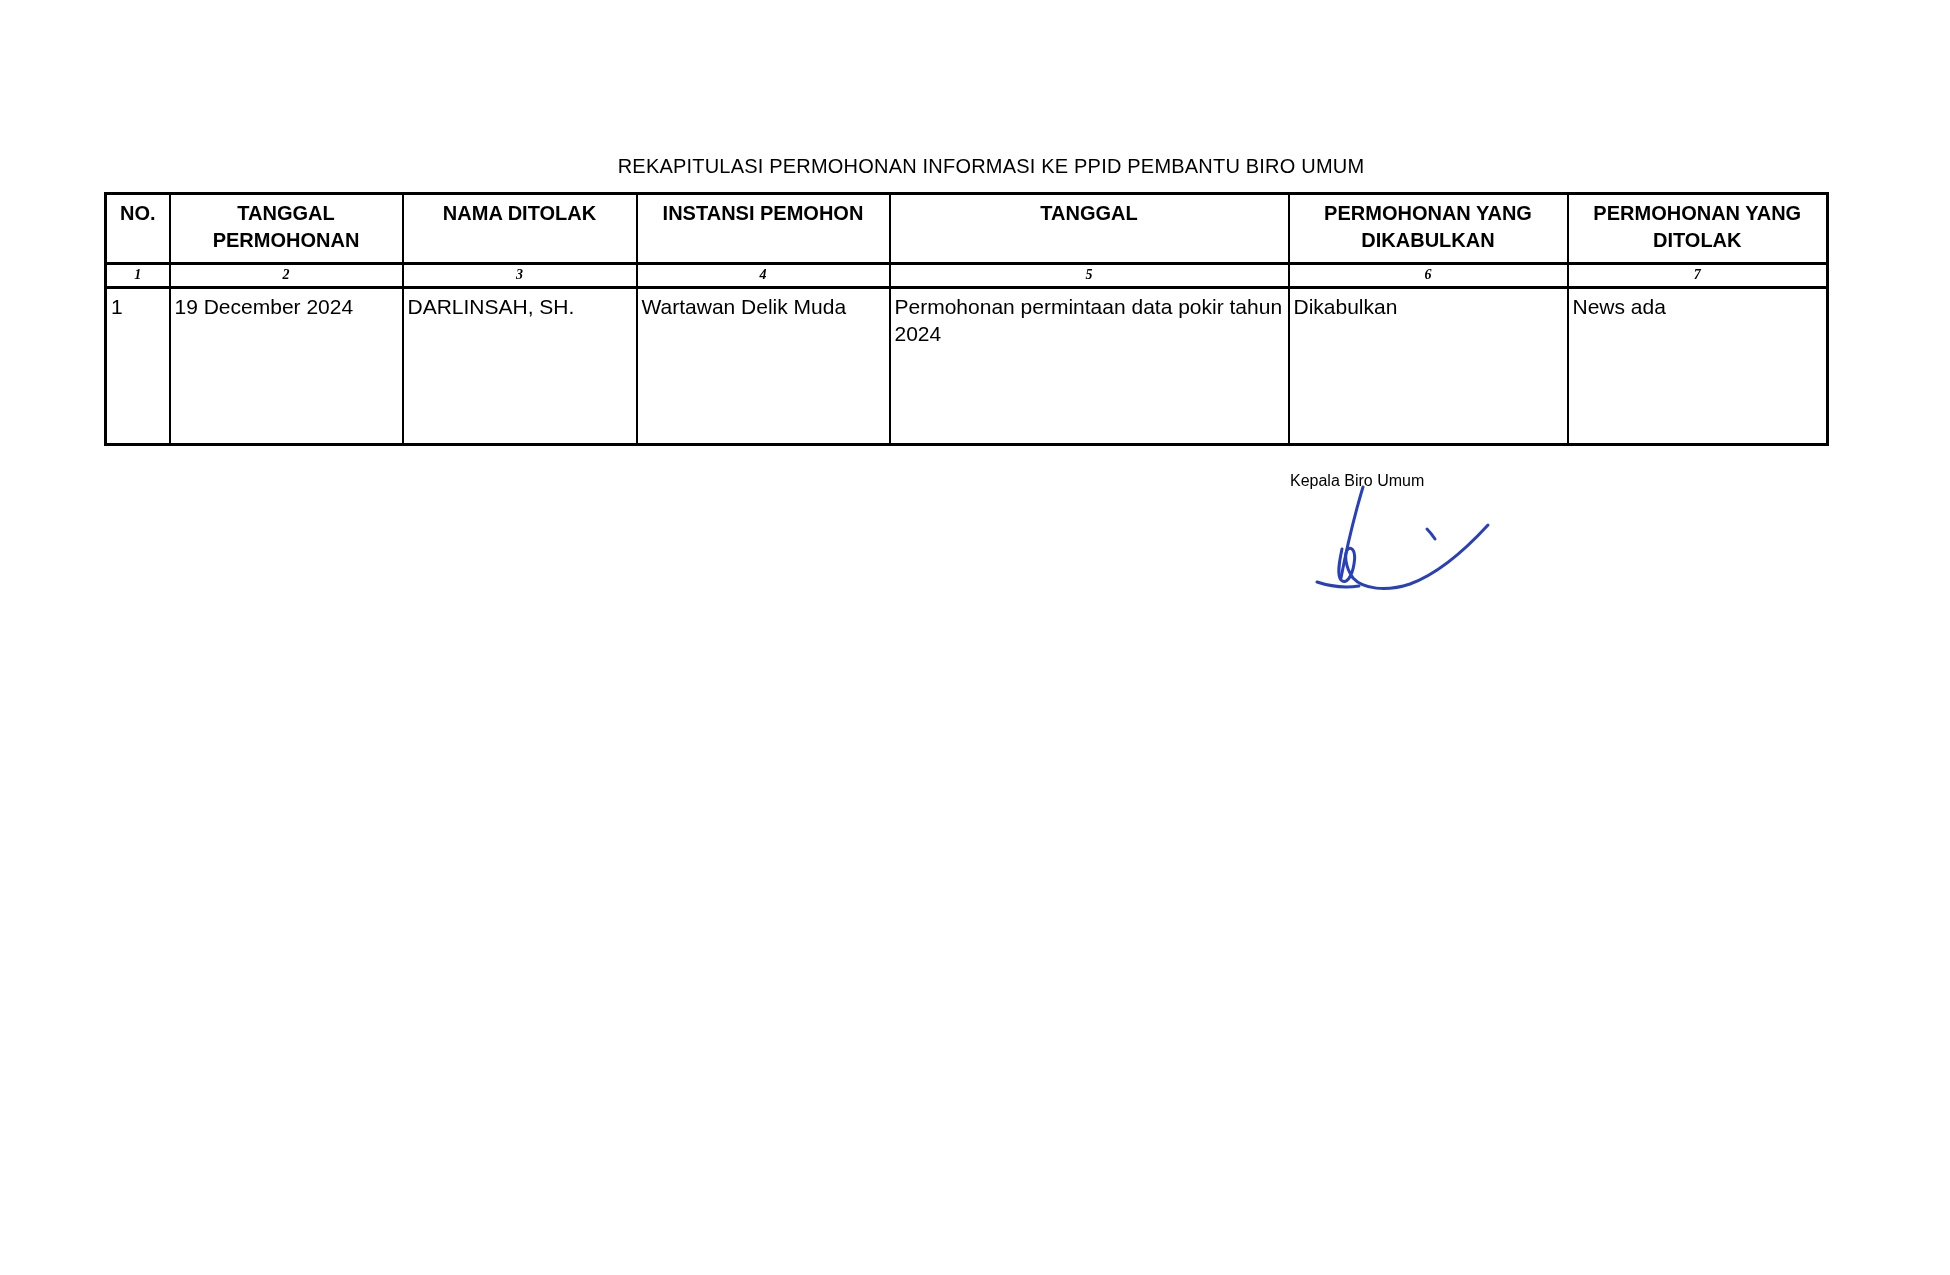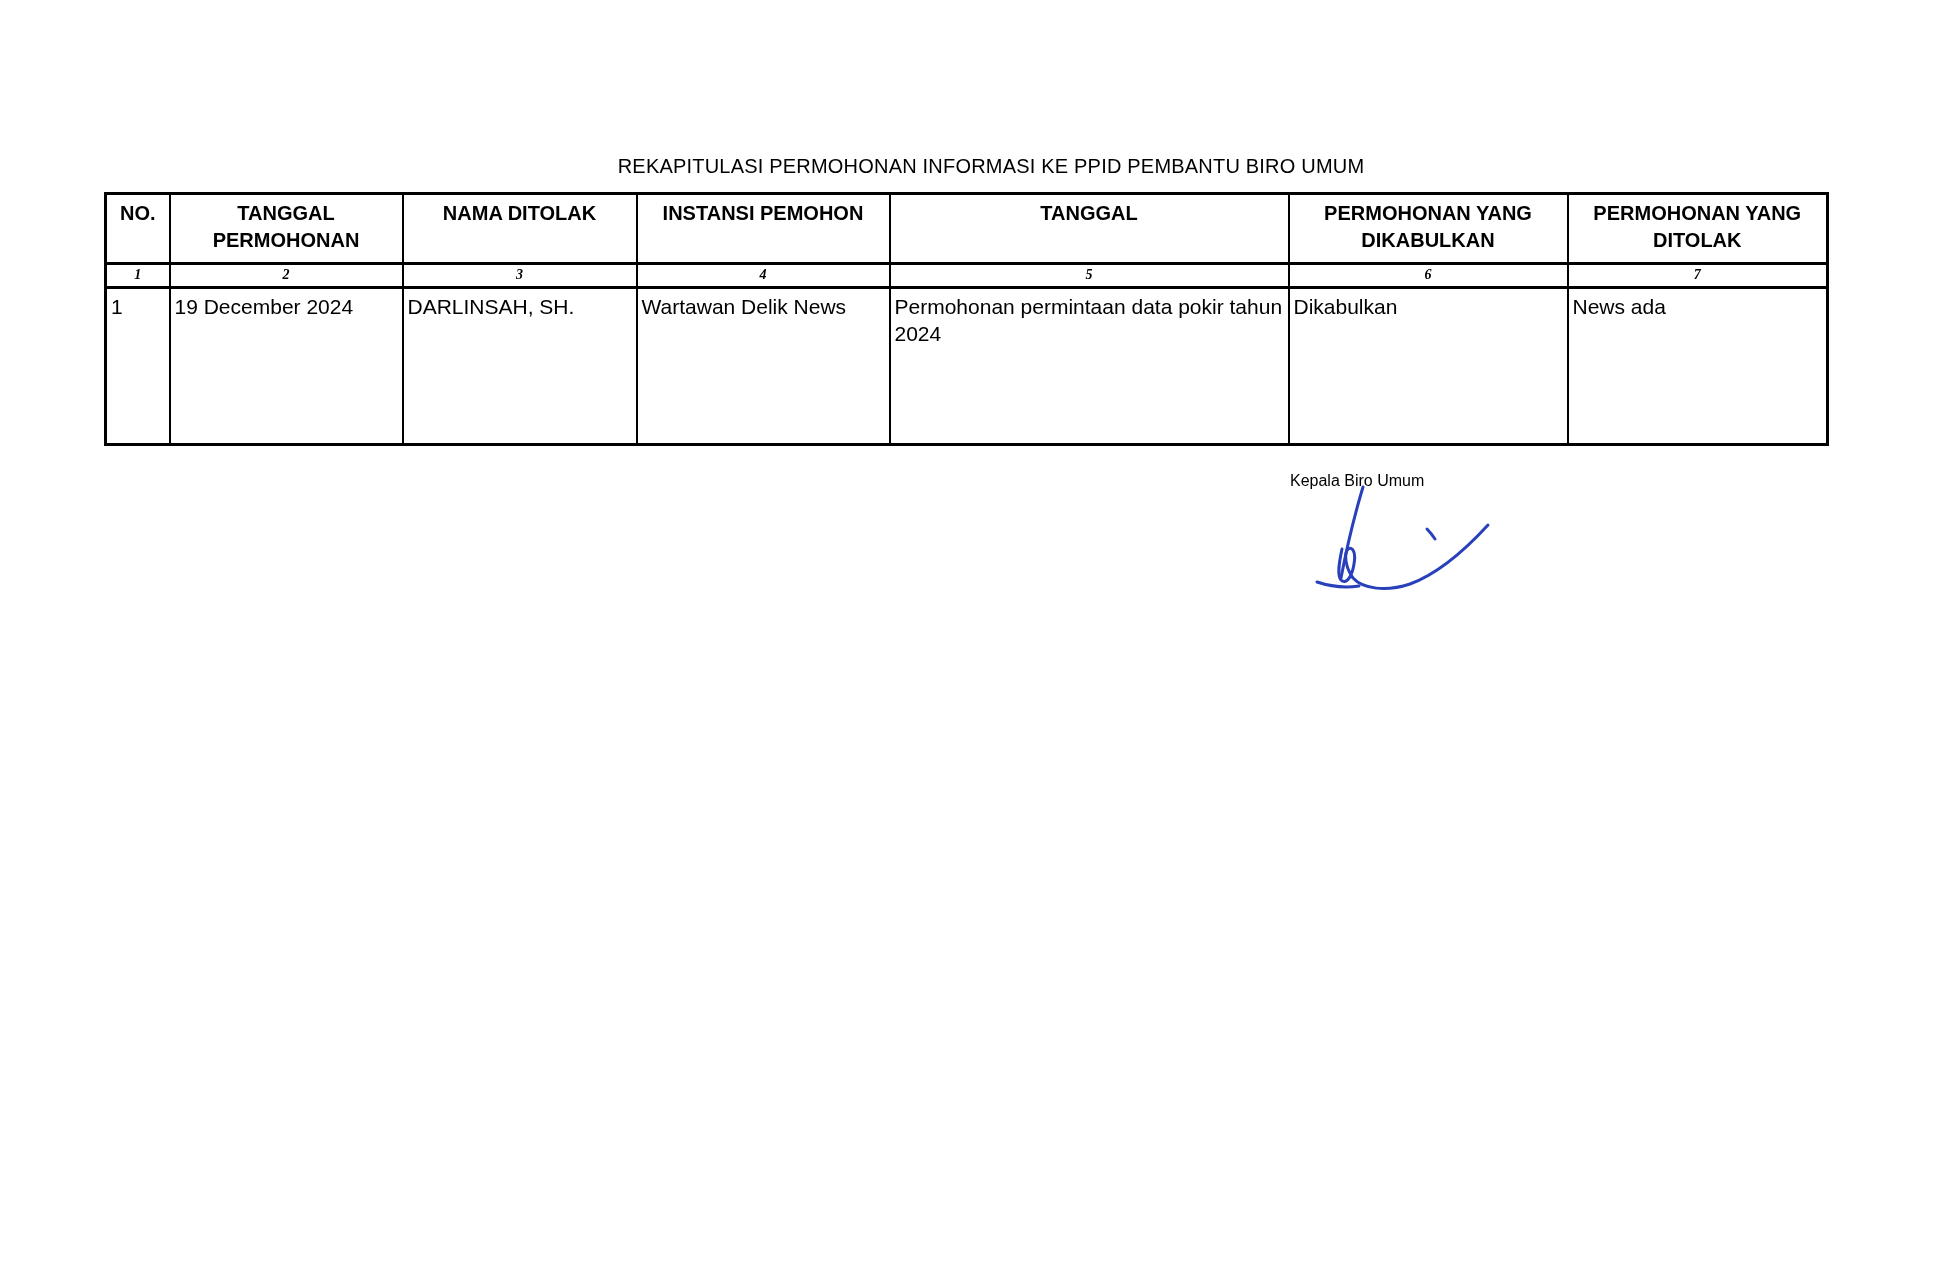--- a/index.html
+++ b/index.html
@@ -75,21 +75,21 @@
         <td>3</td>
         <td>4</td>
         <td>5</td>
         <td>6</td>
         <td>7</td>
       </tr>
       <tr class="data-row">
         <td>1</td>
         <td>19 December 2024</td>
         <td>DARLINSAH, SH.</td>
-        <td>Wartawan Delik News</td>
+        <td>Wartawan Delik Muda</td>
         <td>Permohonan permintaan data pokir tahun 2024</td>
         <td>Dikabulkan</td>
         <td>News ada</td>
       </tr>
     </tbody>
   </table>
 
   <div class="sig-block">
     <div class="sig-role">Kepala Biro Umum</div>
     <svg class="sig-svg" width="200" height="112" viewBox="0 0 200 112" stroke="#2840bb">

